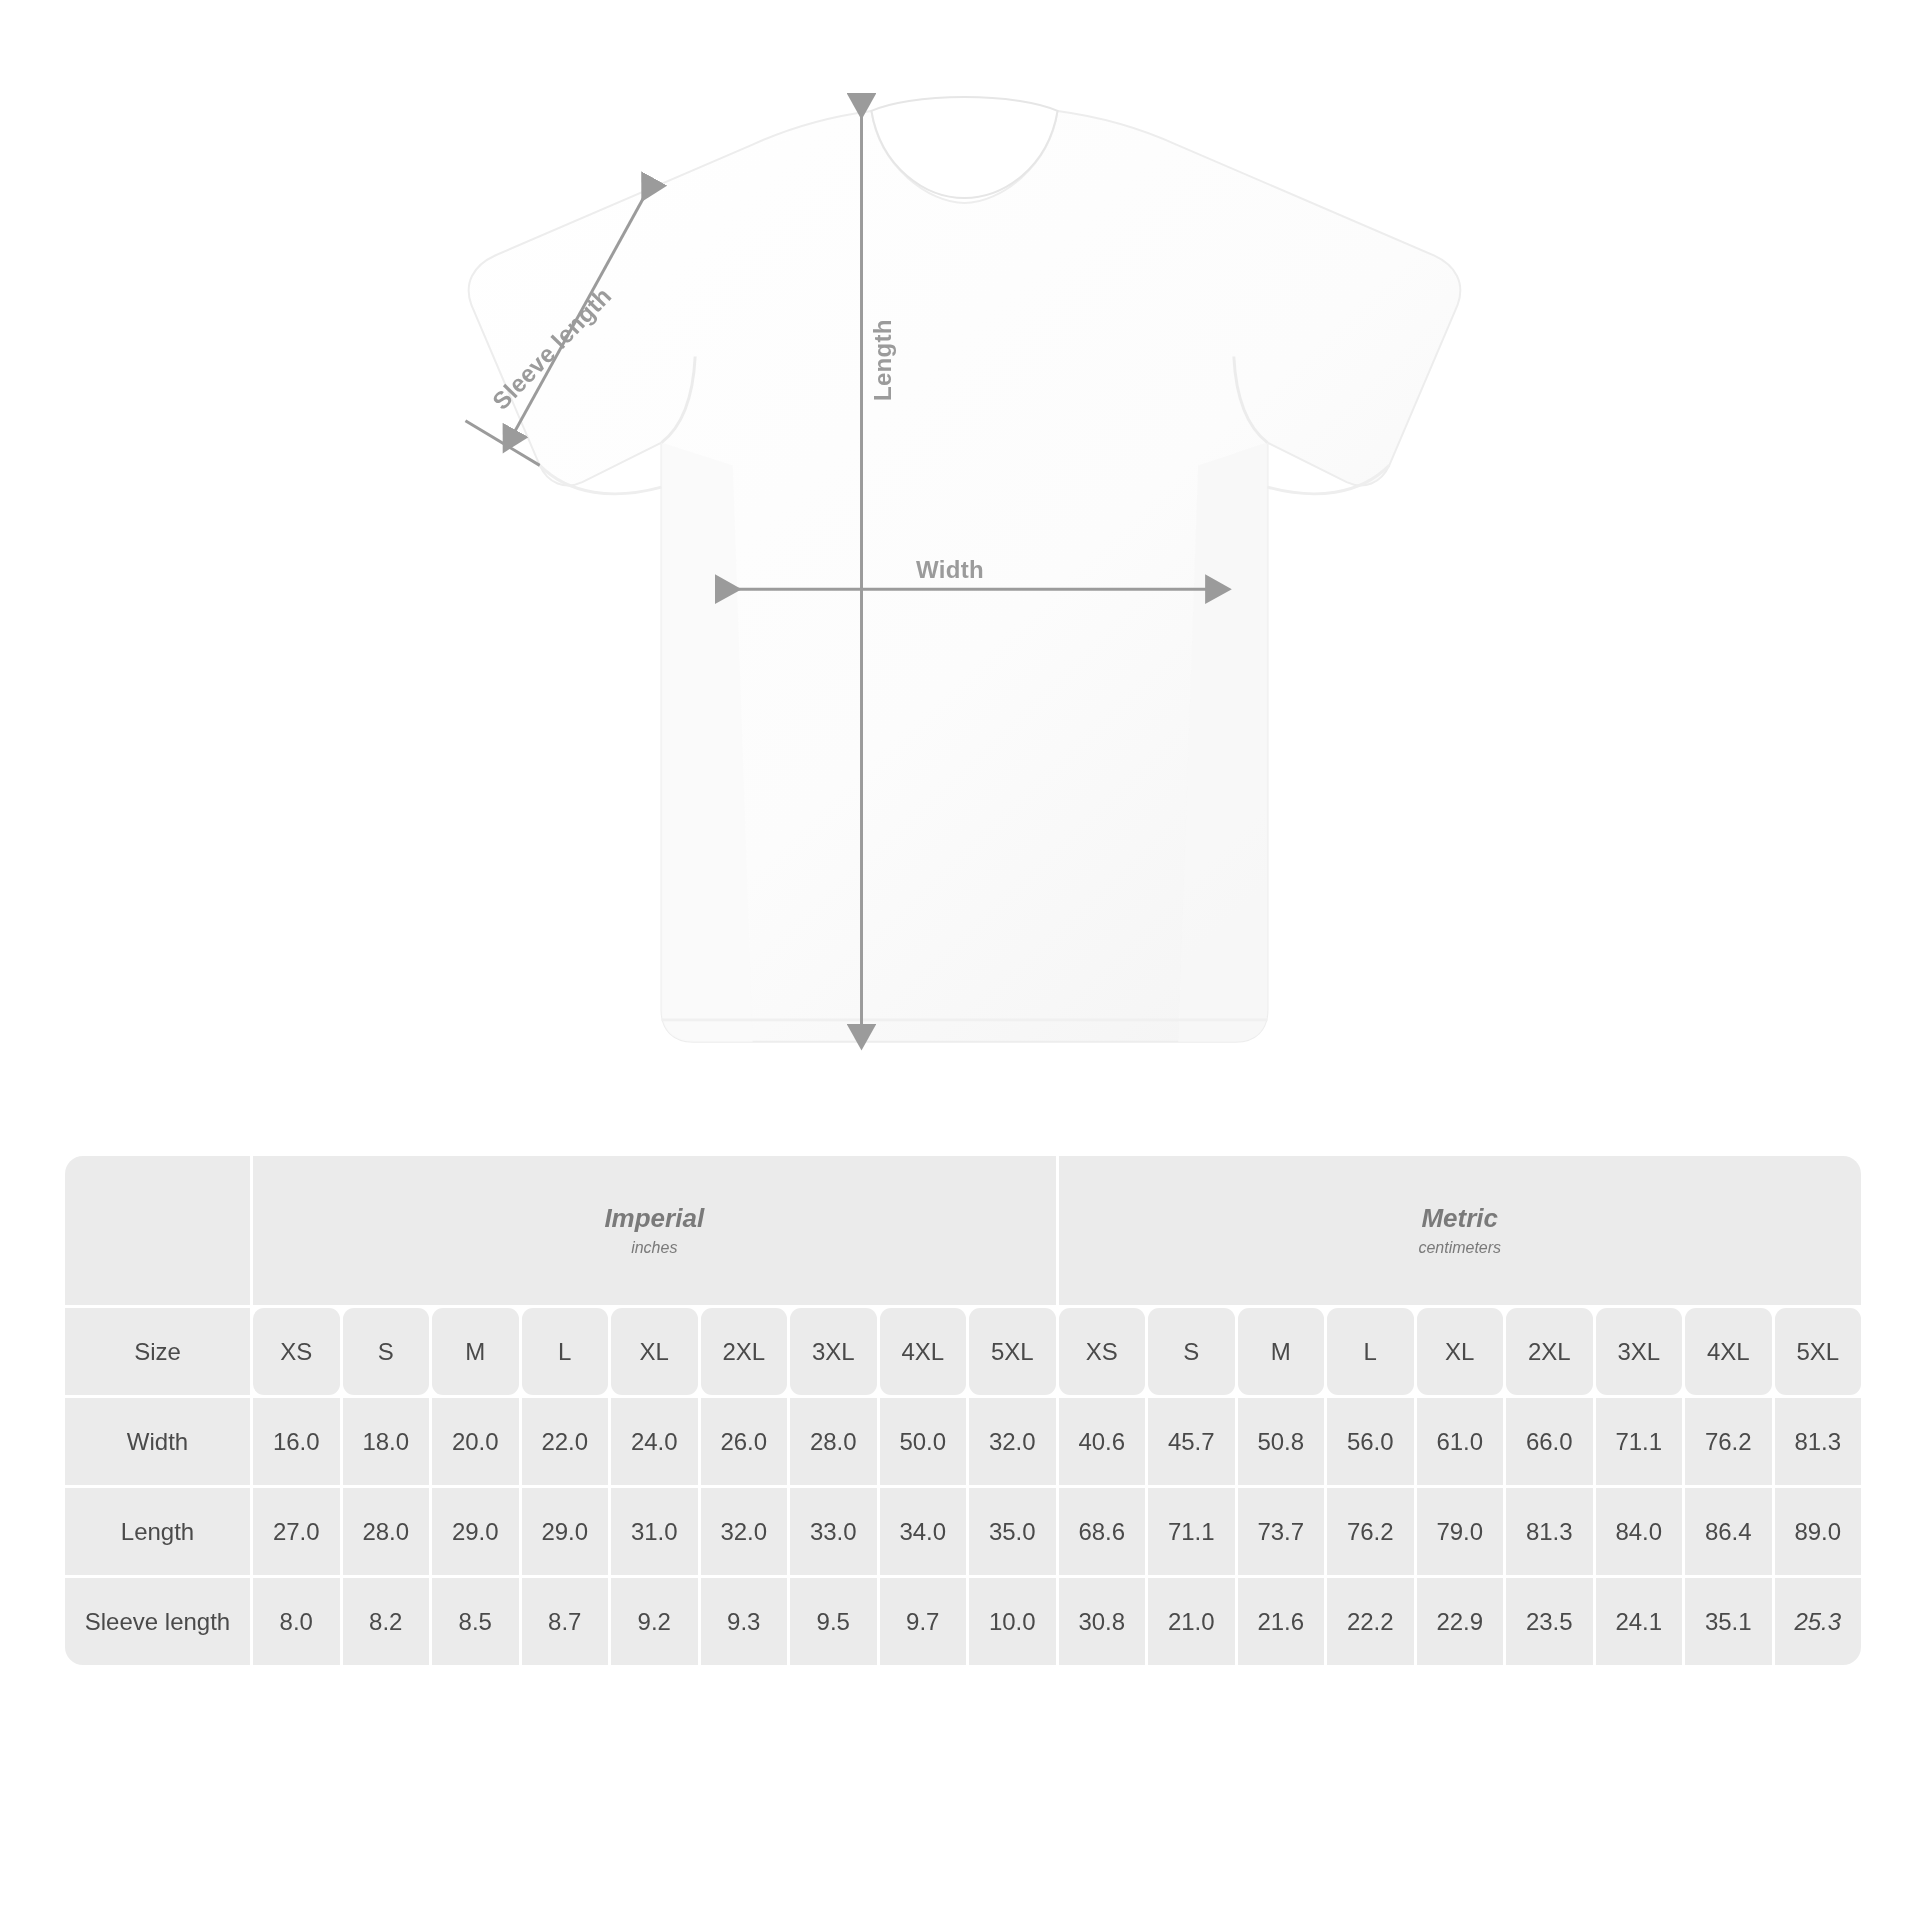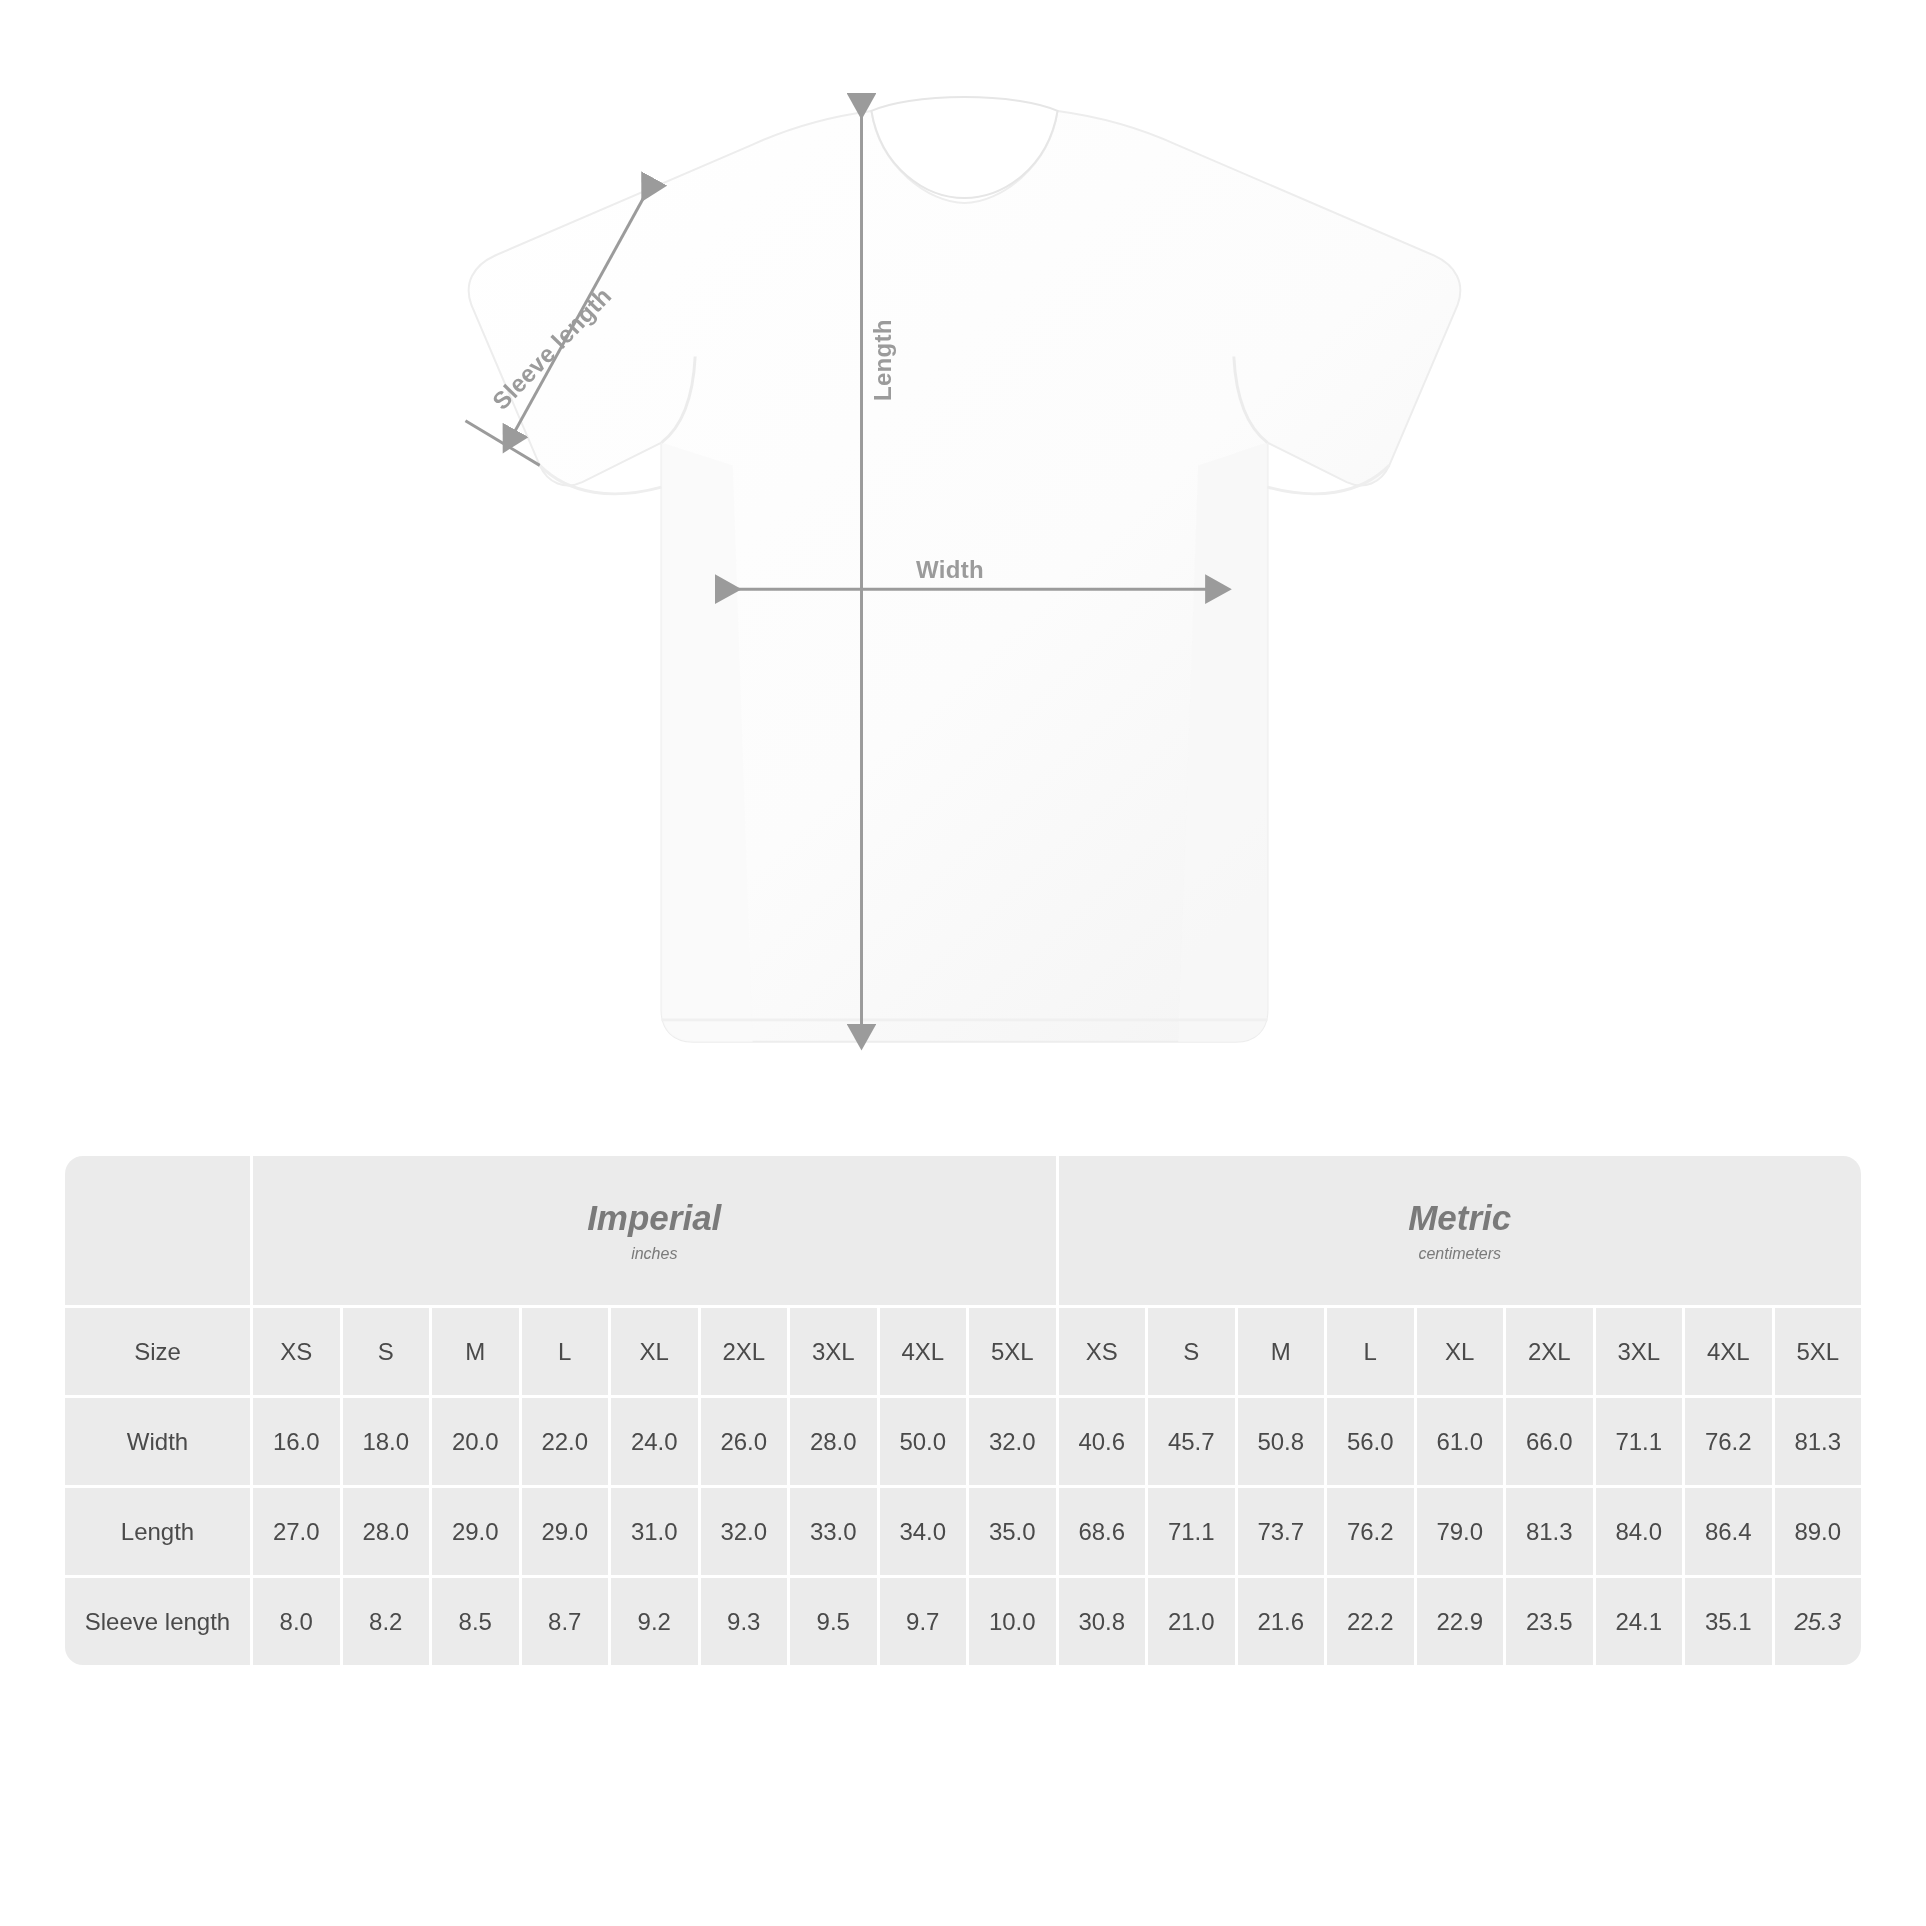--- a/index.html
+++ b/index.html
@@ -100,21 +100,21 @@
     padding: 0;
     height: 87px;
     font-weight: normal;
     vertical-align: middle;
   }
   .unit-head {
     height: 149px !important;
     background: #ebebeb;
   }
   .unit-head .unit-name {
-    font-size: 35px;
+    font-size: 26px;
     font-weight: bold;
     font-style: italic;
     color: #7a7a7a;
     line-height: 1.15;
   }
   .unit-head .unit-sub {
     font-size: 16px;
     font-style: italic;
     color: #7a7a7a;
     margin-top: 6px;
@@ -124,20 +124,21 @@
   }
   th.row-head, td.row-head {
     font-weight: bold;
     color: #4d4d4d;
     font-size: 25px;
   }
   td.size-head {
     font-weight: bold;
     color: #4d4d4d;
     font-size: 25px;
+    border-radius: 11px;
   }
   .col-first { width: 185px; }
 
   
   .table-wrap table tr:first-child td:first-child { border-top-left-radius: 18px; }
   .table-wrap table tr:first-child td:last-child { border-top-right-radius: 18px; }
   .table-wrap table tr:last-child td:first-child { border-bottom-left-radius: 18px; }
   .table-wrap table tr:last-child td:last-child { border-bottom-right-radius: 18px; font-style: italic; }
 </style>
 </head>

